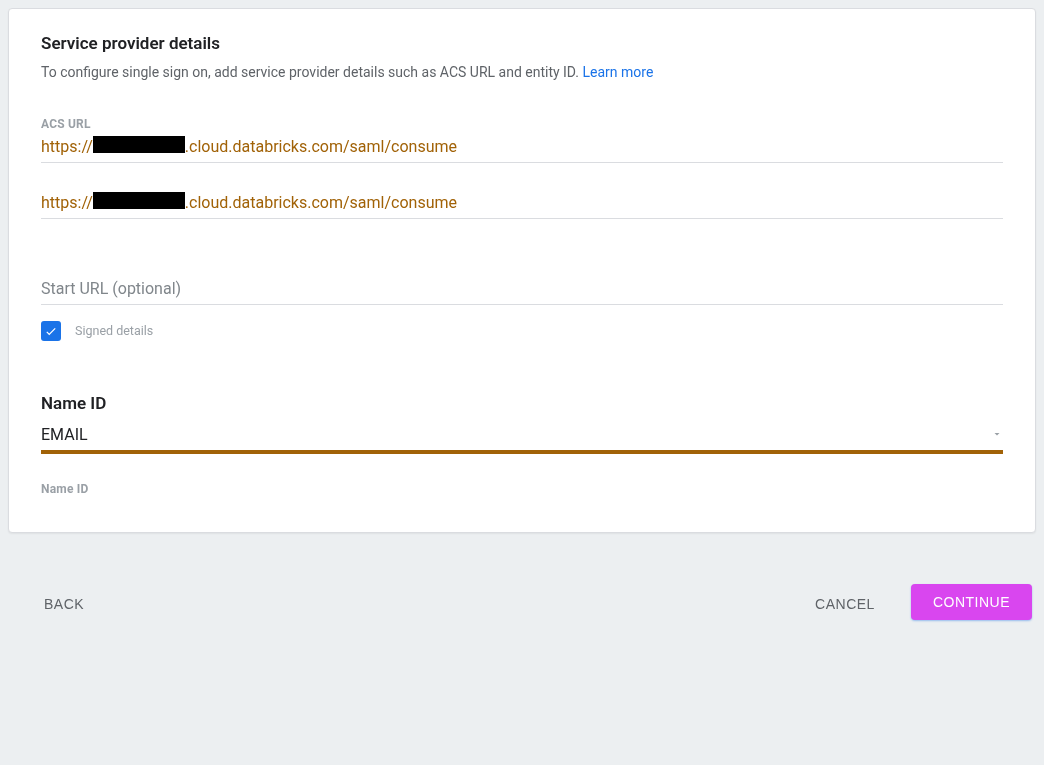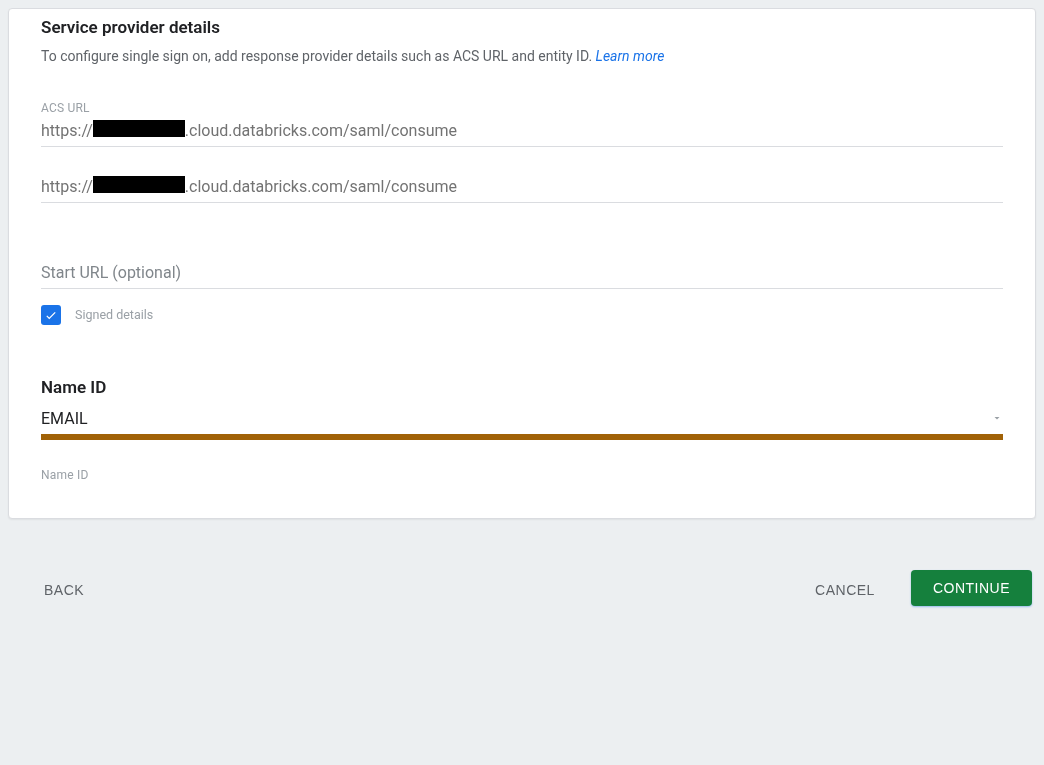--- a/index.html
+++ b/index.html
@@ -10,52 +10,52 @@
     background: #eceff1;
     width: 1044px;
     height: 765px;
     overflow: hidden;
   }
   .card {
     background: #fff;
     margin: 8px 8px 0 8px;
     border: 1px solid #dadce0;
     border-radius: 4px;
-    padding: 8px 32px 28px 32px;
+    padding: 24px 32px 28px 32px;
     box-shadow: 0 1px 2px rgba(0,0,0,0.06);
   }
   .section-title {
     font-size: 17px;
     font-weight: 600;
     color: #202124;
     margin: 0 0 10px 0;
   }
   .section-desc {
     font-size: 14px;
     color: #5f6368;
     margin: 0 0 34px 0;
     line-height: 1.4;
   }
   .section-desc a {
     color: #1a73e8;
     text-decoration: none;
-    font-style: italic;
   }
   .field {
     margin-bottom: 28px;
   }
   .field-label {
     font-size: 12px;
     color: #9aa0a6;
     margin-bottom: 4px;
     letter-spacing: 0.2px;
+    font-weight: bold;
   }
   .field-input {
     font-size: 16px;
-    color: #737373;
+    color: #a16207;
     padding: 2px 0 6px 0;
     border: none;
     border-bottom: 1px solid #dadce0;
     width: 100%;
     display: flex;
     align-items: center;
     min-height: 24px;
   }
   .field-input.placeholder {
     color: #80868b;
@@ -90,21 +90,21 @@
     height: 14px;
   }
   .checkbox-label {
     font-size: 12.5px;
     color: #9aa0a6;
   }
   .select-row {
     display: flex;
     align-items: center;
     justify-content: space-between;
-    border-bottom: 6px solid #a16207;
+    border-bottom: 4px solid #a16207;
     padding: 2px 0 6px 0;
     cursor: pointer;
   }
   .select-value {
     font-size: 16px;
     color: #202124;
   }
   .chevron {
     color: #9aa0a6;
   }
@@ -129,38 +129,38 @@
     cursor: pointer;
     padding: 8px 12px;
     text-transform: uppercase;
     margin-top: 35px;
   }
   .btn-primary {
     font-size: 14px;
     font-weight: 500;
     letter-spacing: 0.5px;
     color: #fff;
-    background: #15803d;
+    background: #d946ef;
     border: none;
     border-radius: 4px;
     padding: 10px 22px;
     cursor: pointer;
     text-transform: uppercase;
     box-shadow: 0 1px 2px rgba(26,115,232,0.4);
   }
   .spacer-40 { height: 30px; }
 </style>
 </head>
 <body>
 
 <div class="card">
 
   <h2 class="section-title">Service provider details</h2>
   <p class="section-desc">
-    <span>To configure single sign on, add response provider details such as ACS URL and entity ID. </span><a href="#">Learn more</a>
+    <span>To configure single sign on, add service provider details such as ACS URL and entity ID. </span><a href="#">Learn more</a>
   </p>
 
   <div class="field">
     <div class="field-label">ACS URL</div>
     <div class="field-input">
       <span>https://</span>
         <span class="redacted"></span>
         <span>.cloud.databricks.com/saml/consume</span>
     </div>
   </div>

